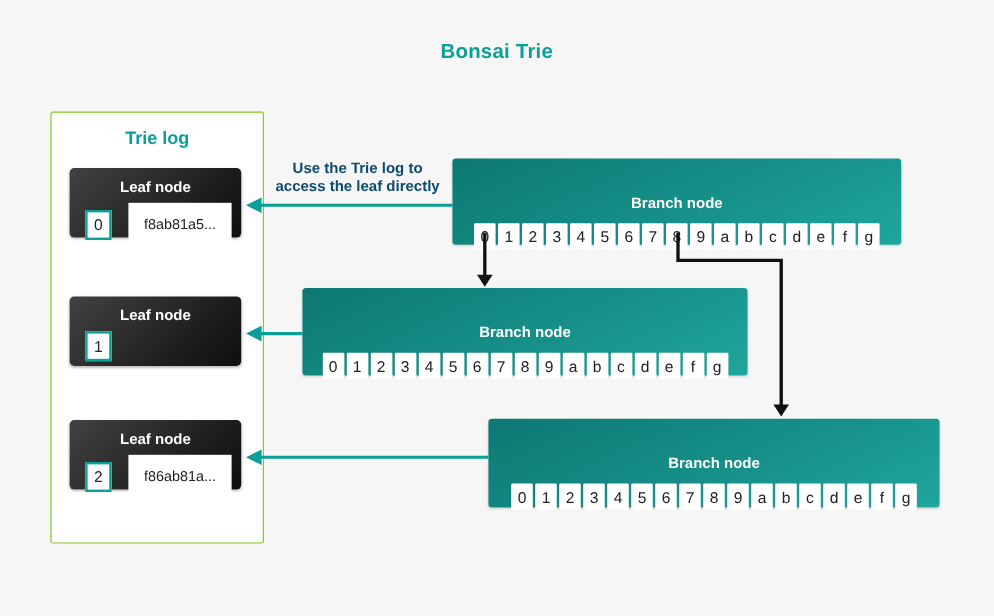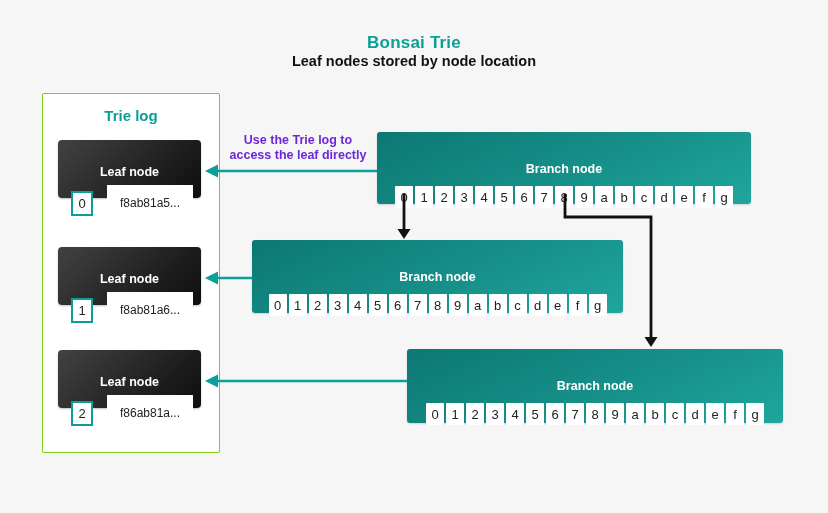--- a/index.html
+++ b/index.html
@@ -28,21 +28,21 @@
   .leaf-card {
     position:absolute; left:15px; width:143px; height:58px;
     border-radius:4px;
     background:linear-gradient(135deg,#424242 0%, #1c1c1c 70%, #0e0e0e 100%);
     box-shadow:0 1px 2px rgba(0,0,0,.25);
   }
   .leaf-card.c0 { top:46px; }
   .leaf-card.c1 { top:153px; }
   .leaf-card.c2 { top:256px; }
   .leaf-label {
-    margin-top:25px; text-align:center;
+    margin-top:9px; text-align:center;
     color:#ffffff; font-size:12.5px; font-weight:700;
   }
   .leaf-row { display:flex; align-items:center; margin:6px 0 0 13px; }
   .leaf-index {
     box-sizing:border-box; width:22px; height:25px;
     background:#ffffff; border:2px solid #0a9f98;
     display:flex; align-items:center; justify-content:center;
     font-size:13px; color:#222222;
   }
   .leaf-hash {
@@ -64,55 +64,53 @@
   }
   .cells { display:flex; justify-content:center; gap:2px; margin-top:9px; }
   .cell {
     width:18px; height:22px; background:#ffffff; border-radius:1px;
     display:flex; align-items:center; justify-content:center;
     font-size:13px; color:#222222;
   }
   .annotation {
     position:absolute; left:228px; top:133px; width:140px;
     text-align:center; white-space:pre-line;
-    color:#6d28d9; font-size:12.5px; font-weight:700; line-height:15px;
+    color:#0c4a6e; font-size:12.5px; font-weight:700; line-height:15px;
   }
   svg.arrows {
     position:absolute; left:0; top:0; width:828px; height:513px;
     pointer-events:none;
   }
   .teal-line   { stroke:#0a9f98; stroke-width:2.6; fill:none; }
   .teal-head   { fill:#0a9f98; stroke:none; }
   .black-line  { stroke:#111111; stroke-width:2.8; fill:none; }
   .black-head  { fill:#111111; stroke:none; }
 </style>
 </head>
 <body>
 
 <div class="canvas">
 
   <div class="title">Bonsai Trie</div>
-  <div class="subtitle">Leaf nodes stored by node location</div>
 
   <div class="trie-log">
     <div class="trie-log-title">Trie log</div>
 
     <div class="leaf-card c0">
       <div class="leaf-label">Leaf node</div>
       <div class="leaf-row">
         <div class="leaf-index">0</div>
         <div class="leaf-hash">f8ab81a5...</div>
       </div>
     </div>
 
     <div class="leaf-card c1">
       <div class="leaf-label">Leaf node</div>
       <div class="leaf-row">
         <div class="leaf-index">1</div>
-        <div class="leaf-hash">f8ab81a6...</div>
       </div>
     </div>
 
     <div class="leaf-card c2">
       <div class="leaf-label">Leaf node</div>
       <div class="leaf-row">
         <div class="leaf-index">2</div>
         <div class="leaf-hash">f86ab81a...</div>
       </div>
     </div>

